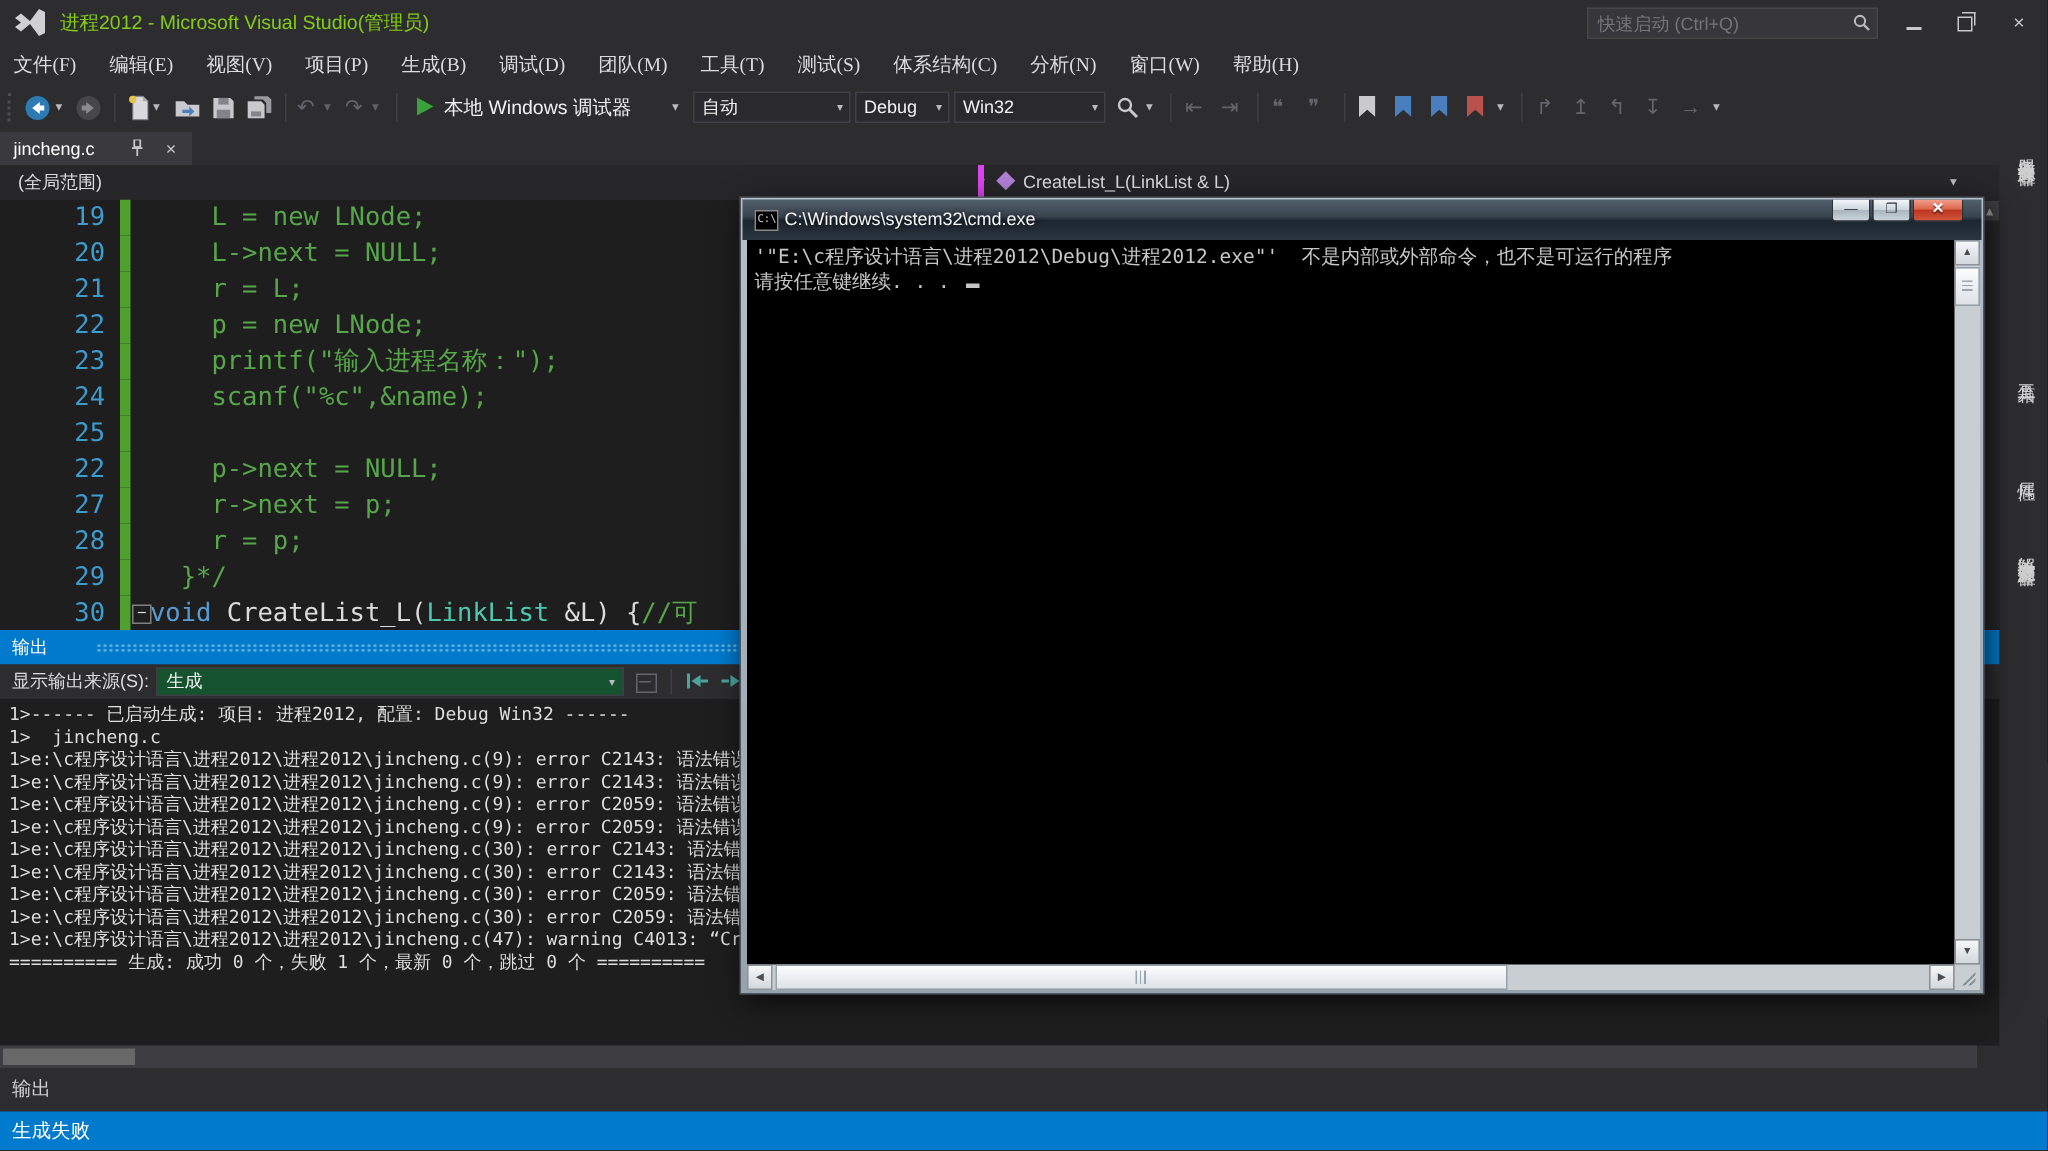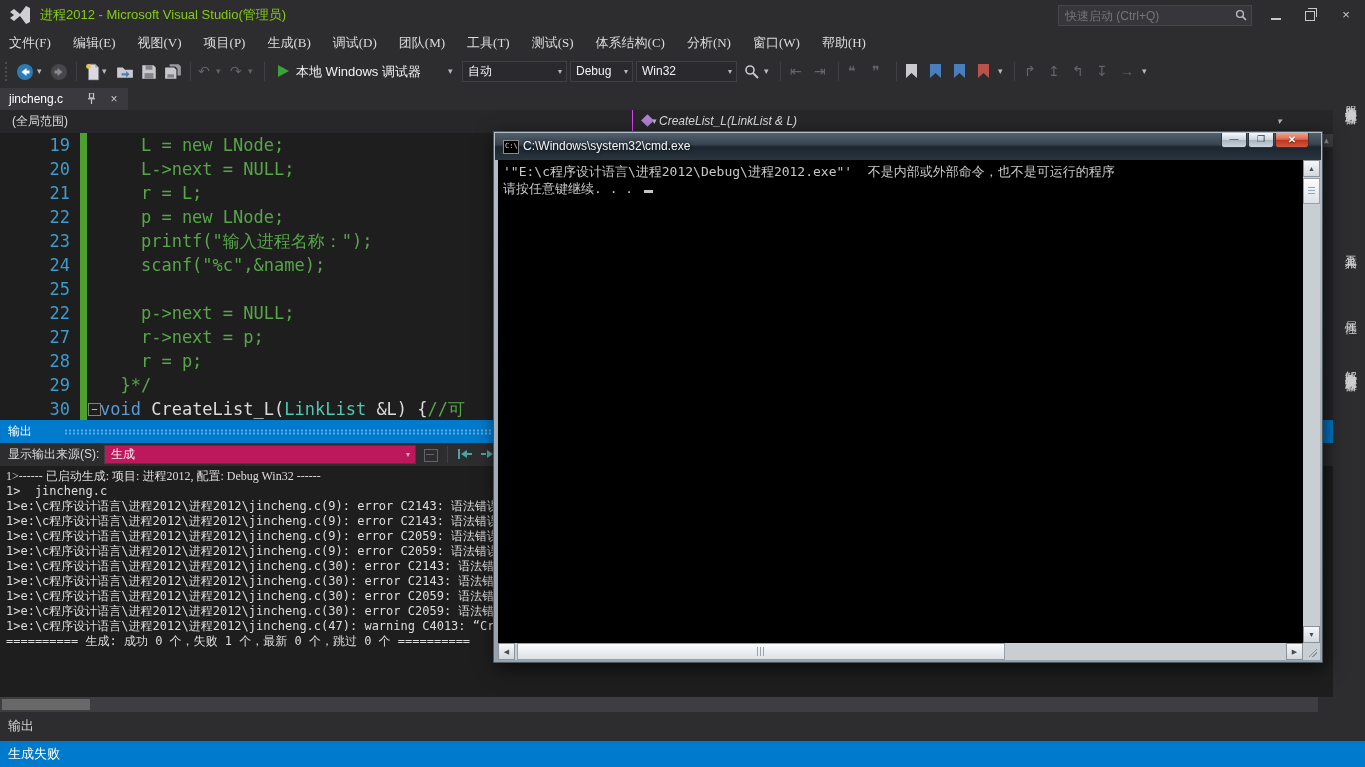--- a/index.html
+++ b/index.html
@@ -43,21 +43,21 @@
   
   .tabstrip{position:absolute;left:0;top:88px;width:1333px;height:22px;}
   .doc-tab{position:absolute;left:0;top:0;width:128px;height:22px;background:#3a3a3e;color:#ffffff;font-size:12px;line-height:22px;}
   .doc-tab .t-label{position:absolute;left:9px;}
   .doc-tab .t-pin{position:absolute;left:86px;top:5px;width:11px;height:12px;color:#c5c5c5;font-size:10px;line-height:12px;}
   .doc-tab .t-close{position:absolute;left:106px;top:0;width:16px;height:22px;color:#c5c5c5;font-size:12px;line-height:22px;text-align:center;}
 
   
   .navbar{position:absolute;left:0;top:110px;width:1333px;height:23px;background:#27272a;border-bottom:1px solid #3f3f46;}
   .nav-left{position:absolute;left:0;top:0;width:668px;height:23px;}
-  .nav-right{position:absolute;left:632px;top:0;width:665px;height:23px;border-left:1px solid #d946ef;font-style:italic;}
+  .nav-right{position:absolute;left:652px;top:0;width:665px;height:23px;border-left:4px solid #d946ef;}
   .nav-text{position:absolute;left:12px;line-height:23px;font-size:12px;color:#dcdcdc;}
   .nav-caret{position:absolute;top:0;font-size:9px;color:#b9b9be;line-height:23px;}
   .member-icon{position:absolute;left:10px;top:6px;width:9px;height:9px;background:#b180d7;transform:rotate(45deg);}
 
   
   .editor{position:absolute;left:0;top:133px;width:1333px;height:287px;background:#1e1e1e;overflow:hidden;
           font-family:"DejaVu Sans Mono","Liberation Mono",monospace;font-size:17px;}
   .ed-row{position:absolute;left:0;width:100%;height:24px;line-height:24px;}
   .ln{position:absolute;left:0;top:0;width:70px;text-align:right;color:#3e9bce;}
   .chg{position:absolute;left:80px;top:0;width:7px;height:24px;background:#4fa02e;}
@@ -71,21 +71,21 @@
   .ed-vsb{position:absolute;left:1320px;top:0;width:13px;height:287px;background:#26262a;}
   .ed-vsb-arrow{position:absolute;left:0;top:1px;width:13px;height:13px;background:#3e3e42;color:#999;font-size:8px;line-height:13px;text-align:center;}
 
   
   .out-title{position:absolute;left:0;top:420px;width:1333px;height:23px;background:#007acc;color:#fff;}
   .out-title .ot-label{position:absolute;left:8px;line-height:23px;font-size:12px;}
   .ot-dots{position:absolute;left:64px;right:14px;top:9px;height:6px;
            background-image:radial-gradient(circle,rgba(255,255,255,.38) 1px,transparent 1.2px);background-size:4px 3px;}
   .out-toolbar{position:absolute;left:0;top:443px;width:1333px;height:23px;background:#2d2d30;}
   .out-label{position:absolute;left:8px;line-height:23px;font-size:12px;color:#dcdcdc;}
-  .out-combo{position:absolute;left:104px;top:2px;width:304px;height:17px;background:#be185d;border:1px solid #3f3f46;
+  .out-combo{position:absolute;left:104px;top:2px;width:304px;height:17px;background:#14532d;border:1px solid #3f3f46;
              font-size:12px;color:#f1f1f1;line-height:17px;padding-left:6px;}
   .out-combo .cv-caret{position:absolute;right:5px;top:0;font-size:8px;color:#b9b9be;line-height:17px;}
   .o-sep{position:absolute;top:3px;width:0;height:17px;border-left:1px solid #3f3f46;}
   .o-icon-dis{position:absolute;left:424px;top:6px;width:12px;height:11px;border:1px solid #64646a;}
   .o-icon-dis::before{content:"";position:absolute;left:1px;top:4px;width:8px;height:1px;background:#64646a;}
   .ta{position:absolute;top:6px;width:15px;height:11px;}
   .ta .bar{position:absolute;width:2px;height:10px;background:#4aa5a0;top:0;}
   .ta .tri{position:absolute;top:1px;width:0;height:0;border-top:4px solid transparent;border-bottom:4px solid transparent;}
   .ta .shaft{position:absolute;top:4px;width:5px;height:2px;background:#4aa5a0;}
   .out-body{position:absolute;left:0;top:466px;width:1333px;height:231px;background:#1e1e1e;overflow:hidden;
@@ -356,21 +356,21 @@
         <span class="tri" style="left:3px;border-right:6px solid #4aa5a0;"></span>
         <span class="shaft" style="left:9px;"></span>
     </span>
     <span class="ta" style="left:481px;">
       <span class="shaft" style="left:0;"></span>
         <span class="tri" style="left:6px;border-left:6px solid #4aa5a0;"></span>
         <span class="bar" style="left:13px;"></span>
     </span>
   </div>
   <div class="out-body">
-    <div class="out-line" style="top:3px;font-family:Liberation Serif, serif;">1&gt;------ 已启动生成: 项目: 进程2012, 配置: Debug Win32 ------</div>
+    <div class="out-line" style="top:3px;">1&gt;------ 已启动生成: 项目: 进程2012, 配置: Debug Win32 ------</div>
     <div class="out-line" style="top:18px;">1&gt;  jincheng.c</div>
     <div class="out-line" style="top:33px;">1&gt;e:\c程序设计语言\进程2012\进程2012\jincheng.c(9): error C2143: 语法错误 : 缺少</div>
     <div class="out-line" style="top:48px;">1&gt;e:\c程序设计语言\进程2012\进程2012\jincheng.c(9): error C2143: 语法错误 : 缺少</div>
     <div class="out-line" style="top:63px;">1&gt;e:\c程序设计语言\进程2012\进程2012\jincheng.c(9): error C2059: 语法错误:“&amp;”</div>
     <div class="out-line" style="top:78px;">1&gt;e:\c程序设计语言\进程2012\进程2012\jincheng.c(9): error C2059: 语法错误:“)”</div>
     <div class="out-line" style="top:93px;">1&gt;e:\c程序设计语言\进程2012\进程2012\jincheng.c(30): error C2143: 语法错误 : 缺少</div>
     <div class="out-line" style="top:108px;">1&gt;e:\c程序设计语言\进程2012\进程2012\jincheng.c(30): error C2143: 语法错误 : 缺少</div>
     <div class="out-line" style="top:123px;">1&gt;e:\c程序设计语言\进程2012\进程2012\jincheng.c(30): error C2059: 语法错误:“&amp;”</div>
     <div class="out-line" style="top:138px;">1&gt;e:\c程序设计语言\进程2012\进程2012\jincheng.c(30): error C2059: 语法错误:“)”</div>
     <div class="out-line" style="top:153px;">1&gt;e:\c程序设计语言\进程2012\进程2012\jincheng.c(47): warning C4013: “CreateLis</div>

